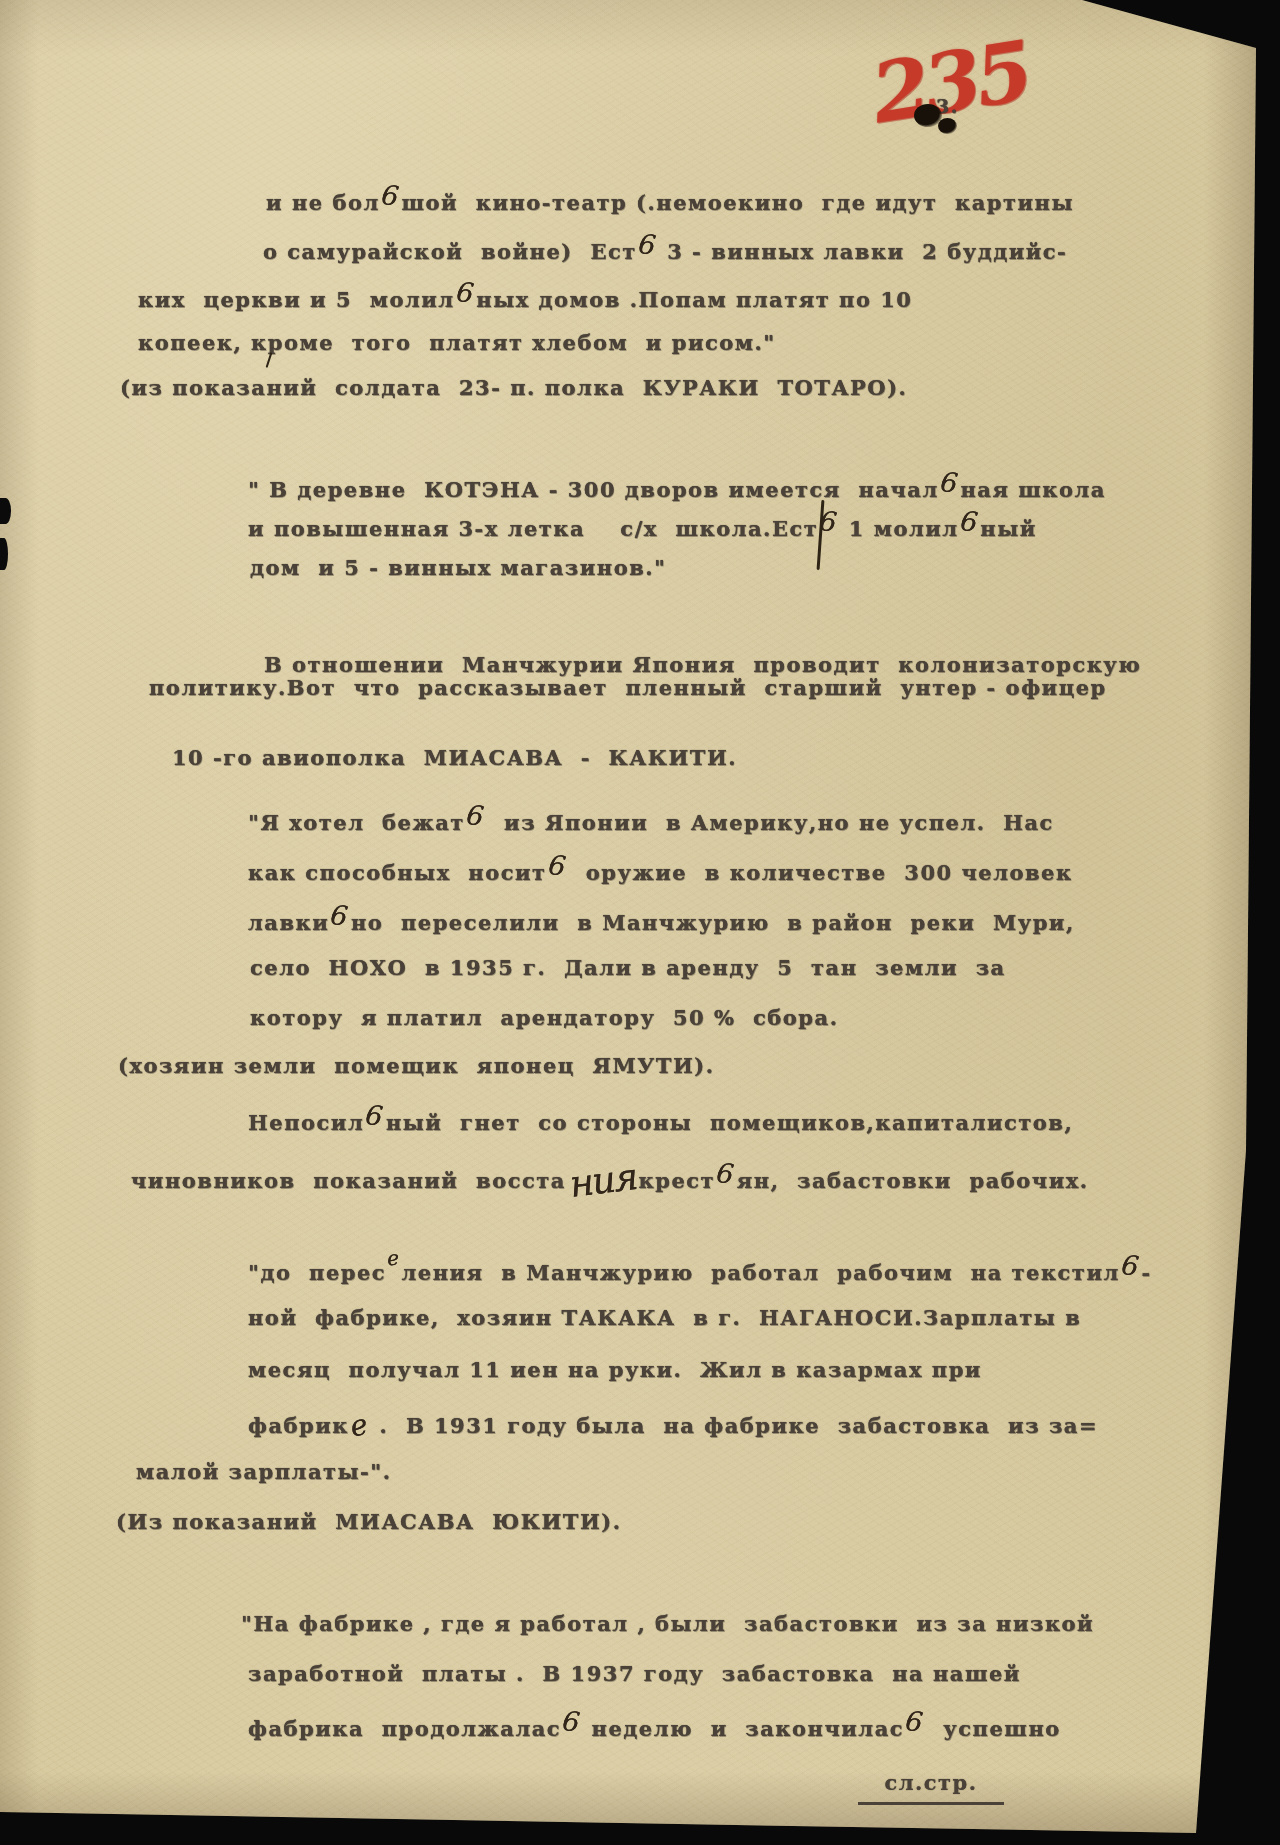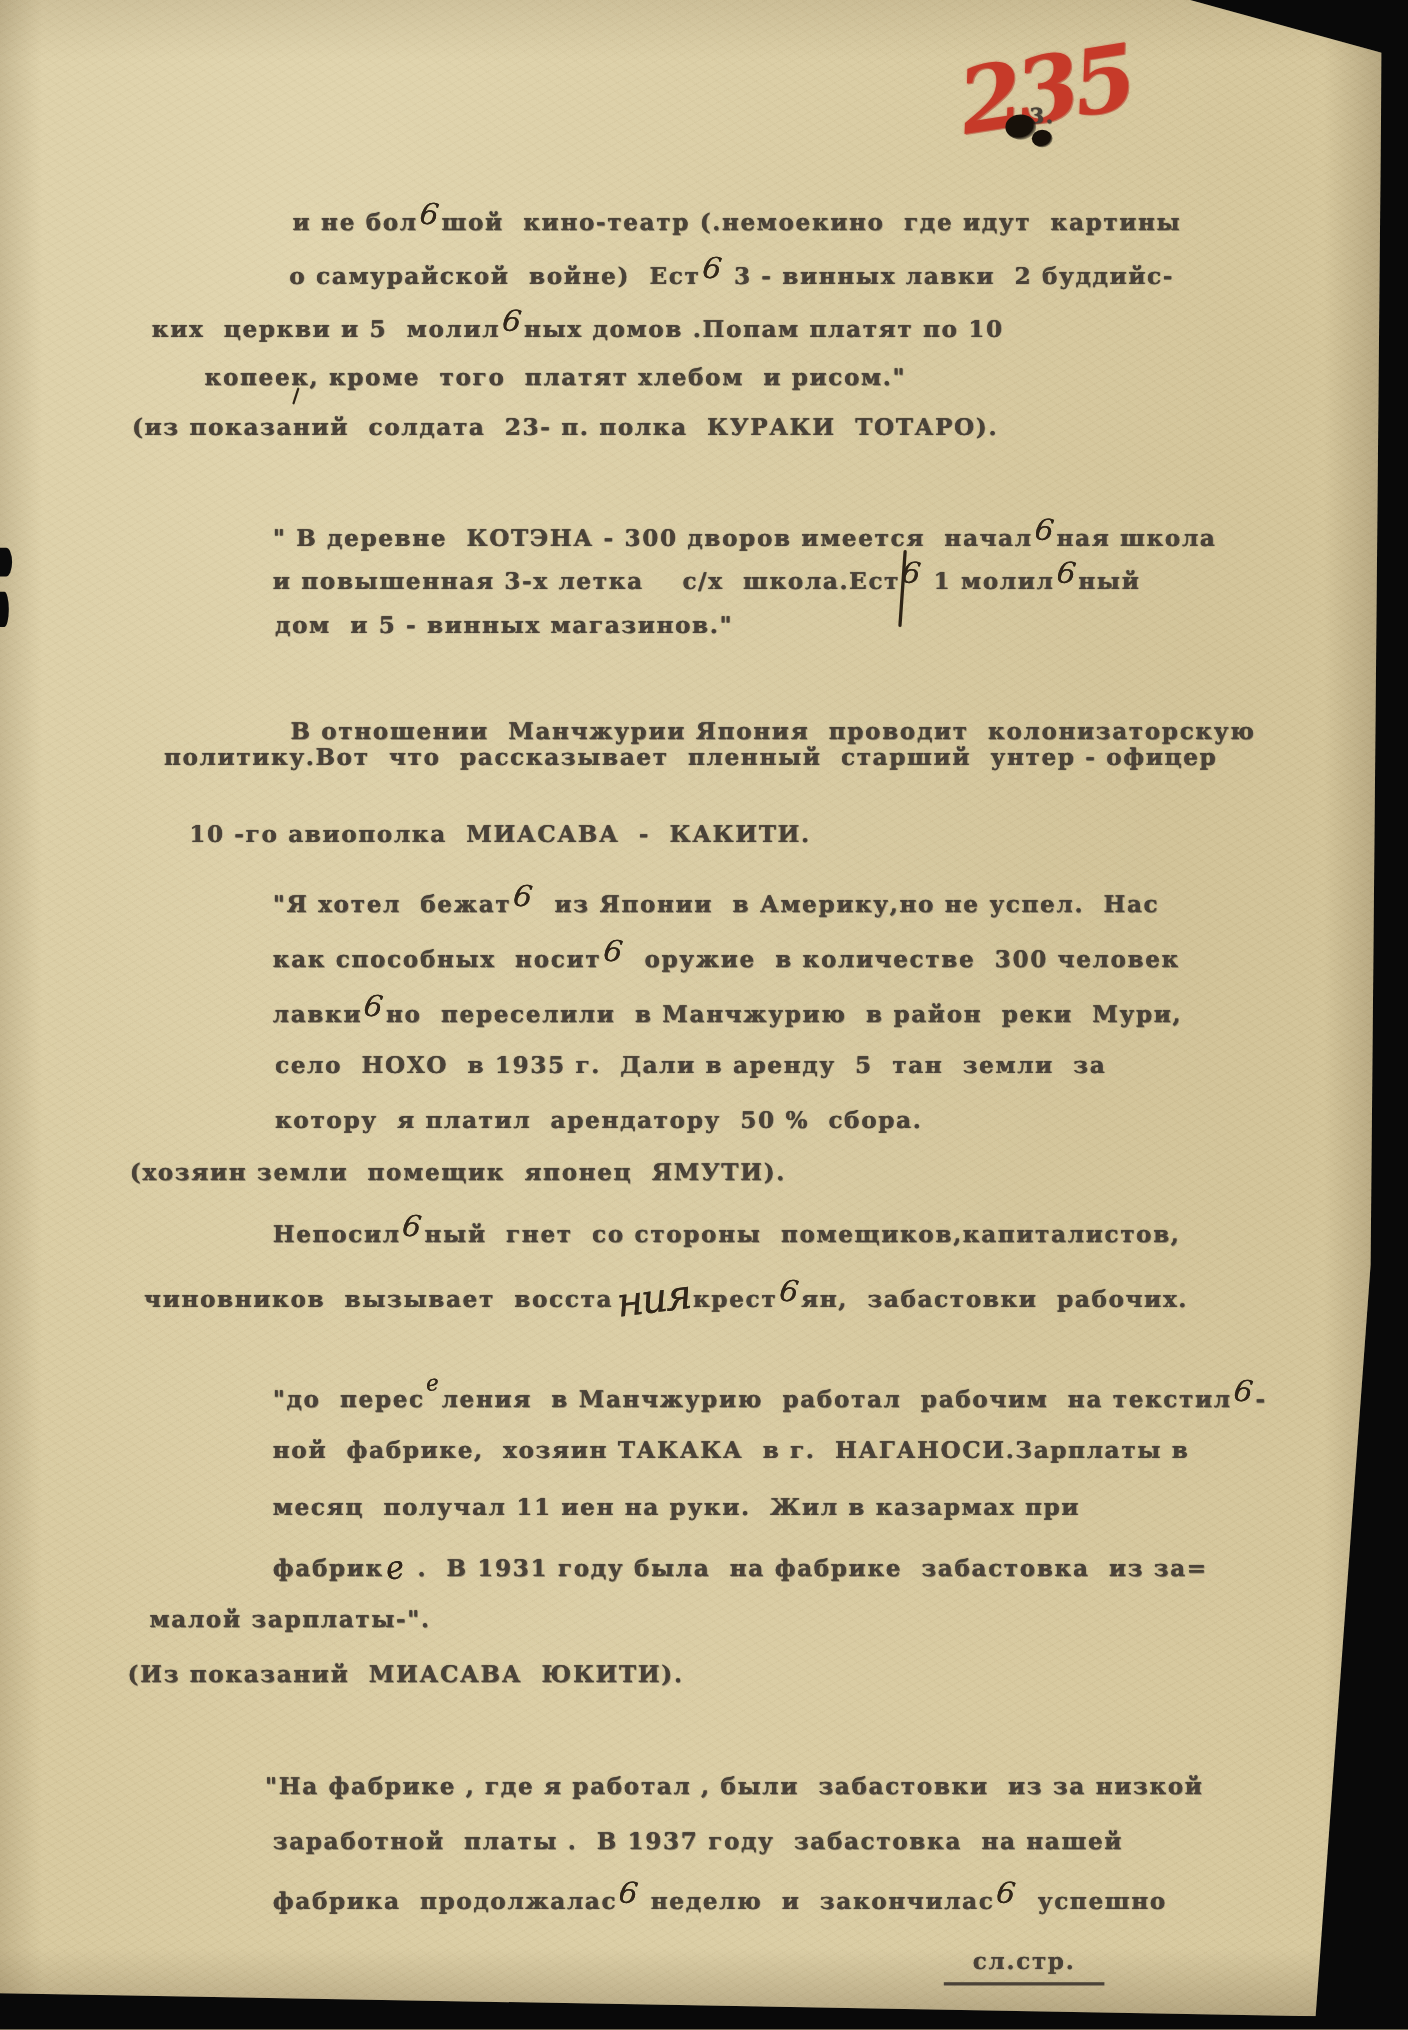--- a/index.html
+++ b/index.html
@@ -66,36 +66,36 @@
 <body>
 
 <div class="page">
   <div class="vignette"></div>
   <div class="red-number">235</div>
   <div class="line typed-number">3.</div>
   <div id="lines-root">
       <div class="line" style="left: 266px; top: 186px;"><span class="typed">и не бол</span><span class="hand h1">6</span><span class="typed">шой  кино-театр (.немоекино  где идут  картины</span></div>
       <div class="line" style="left: 263px; top: 235px;"><span class="typed">о самурайской  войне)  Ест</span><span class="hand h1">6</span><span class="typed"> 3 - винных лавки  2 буддийс-</span></div>
       <div class="line" style="left: 138px; top: 283px;"><span class="typed">ких  церкви и 5  молил</span><span class="hand h1">6</span><span class="typed">ных домов .Попам платят по 10</span></div>
-      <div class="line" style="left: 138px; top: 331px; margin-left: 48px;"><span class="typed">копеек, кроме  того  платят хлебом  и рисом."</span></div>
+      <div class="line" style="left: 138px; top: 331px;"><span class="typed">копеек, кроме  того  платят хлебом  и рисом."</span></div>
       <div class="line" style="left: 120px; top: 376px;"><span class="typed">(из показаний  солдата  23- п. полка  КУРАКИ  ТОТАРО).</span></div>
       <div class="line" style="left: 248px; top: 473px;"><span class="typed">" В деревне  КОТЭНА - 300 дворов имеется  начал</span><span class="hand h1">6</span><span class="typed">ная школа</span></div>
       <div class="line" style="left: 248px; top: 512px;"><span class="typed">и повышенная 3-х летка    с/х  школа.Ест</span><span class="hand h1">6</span><span class="typed"> 1 молил</span><span class="hand h1">6</span><span class="typed">ный</span></div>
       <div class="line" style="left: 250px; top: 556px;"><span class="typed">дом  и 5 - винных магазинов."</span></div>
       <div class="line" style="left: 264px; top: 653px;"><span class="typed">В отношении  Манчжурии Япония  проводит  колонизаторскую</span></div>
       <div class="line" style="left: 136px; top: 676px; margin-left: 13px;"><span class="typed">политику.Вот  что  рассказывает  пленный  старший  унтер - офицер</span></div>
       <div class="line" style="left: 136px; top: 746px; margin-left: 36px;"><span class="typed">10 -го авиополка  МИАСАВА  -  КАКИТИ.</span></div>
       <div class="line" style="left: 248px; top: 806px;"><span class="typed">"Я хотел  бежат</span><span class="hand h1">6</span><span class="typed">  из Японии  в Америку,но не успел.  Нас</span></div>
       <div class="line" style="left: 248px; top: 856px;"><span class="typed">как способных  носит</span><span class="hand h1">6</span><span class="typed">  оружие  в количестве  300 человек</span></div>
       <div class="line" style="left: 248px; top: 906px;"><span class="typed">лавки</span><span class="hand h1">6</span><span class="typed">но  переселили  в Манчжурию  в район  реки  Мури,</span></div>
       <div class="line" style="left: 250px; top: 956px;"><span class="typed">село  НОХО  в 1935 г.  Дали в аренду  5  тан  земли  за</span></div>
       <div class="line" style="left: 250px; top: 1006px;"><span class="typed">котору  я платил  арендатору  50 %  сбора.</span></div>
       <div class="line" style="left: 118px; top: 1054px;"><span class="typed">(хозяин земли  помещик  японец  ЯМУТИ).</span></div>
       <div class="line" style="left: 248px; top: 1106px;"><span class="typed">Непосил</span><span class="hand h1">6</span><span class="typed">ный  гнет  со стороны  помещиков,капиталистов,</span></div>
-      <div class="line" style="left: 131px; top: 1156px;"><span class="typed">чиновников  вызывает  восста</span><span class="hand h2">ния</span><span class="typed">крест</span><span class="hand h1">6</span><span class="typed">ян,  забастовки  рабочих.</span></div>
+      <div class="line" style="left: 131px; top: 1156px;"><span class="typed">чиновников  показаний  восста</span><span class="hand h2">ния</span><span class="typed">крест</span><span class="hand h1">6</span><span class="typed">ян,  забастовки  рабочих.</span></div>
       <div class="line" style="left: 248px; top: 1256px;"><span class="typed">"до  перес</span><span class="hand h3">е</span><span class="typed">ления  в Манчжурию  работал  рабочим  на текстил</span><span class="hand h1">6</span><span class="typed">-</span></div>
       <div class="line" style="left: 248px; top: 1306px;"><span class="typed">ной  фабрике,  хозяин ТАКАКА  в г.  НАГАНОСИ.Зарплаты в</span></div>
       <div class="line" style="left: 248px; top: 1358px;"><span class="typed">месяц  получал 11 иен на руки.  Жил в казармах при</span></div>
       <div class="line" style="left: 248px; top: 1408px;"><span class="typed">фабрик</span><span class="hand h4">е</span><span class="typed"> .  В 1931 году была  на фабрике  забастовка  из за=</span></div>
       <div class="line" style="left: 136px; top: 1460px;"><span class="typed">малой зарплаты-".</span></div>
       <div class="line" style="left: 116px; top: 1510px;"><span class="typed">(Из показаний  МИАСАВА  ЮКИТИ).</span></div>
       <div class="line" style="left: 241px; top: 1612px;"><span class="typed">"На фабрике , где я работал , были  забастовки  из за низкой</span></div>
       <div class="line" style="left: 248px; top: 1662px;"><span class="typed">заработной  платы .  В 1937 году  забастовка  на нашей</span></div>
       <div class="line" style="left: 248px; top: 1712px;"><span class="typed">фабрика  продолжалас</span><span class="hand h1">6</span><span class="typed"> неделю  и  закончилас</span><span class="hand h1">6</span><span class="typed">  успешно</span></div>
     </div>

